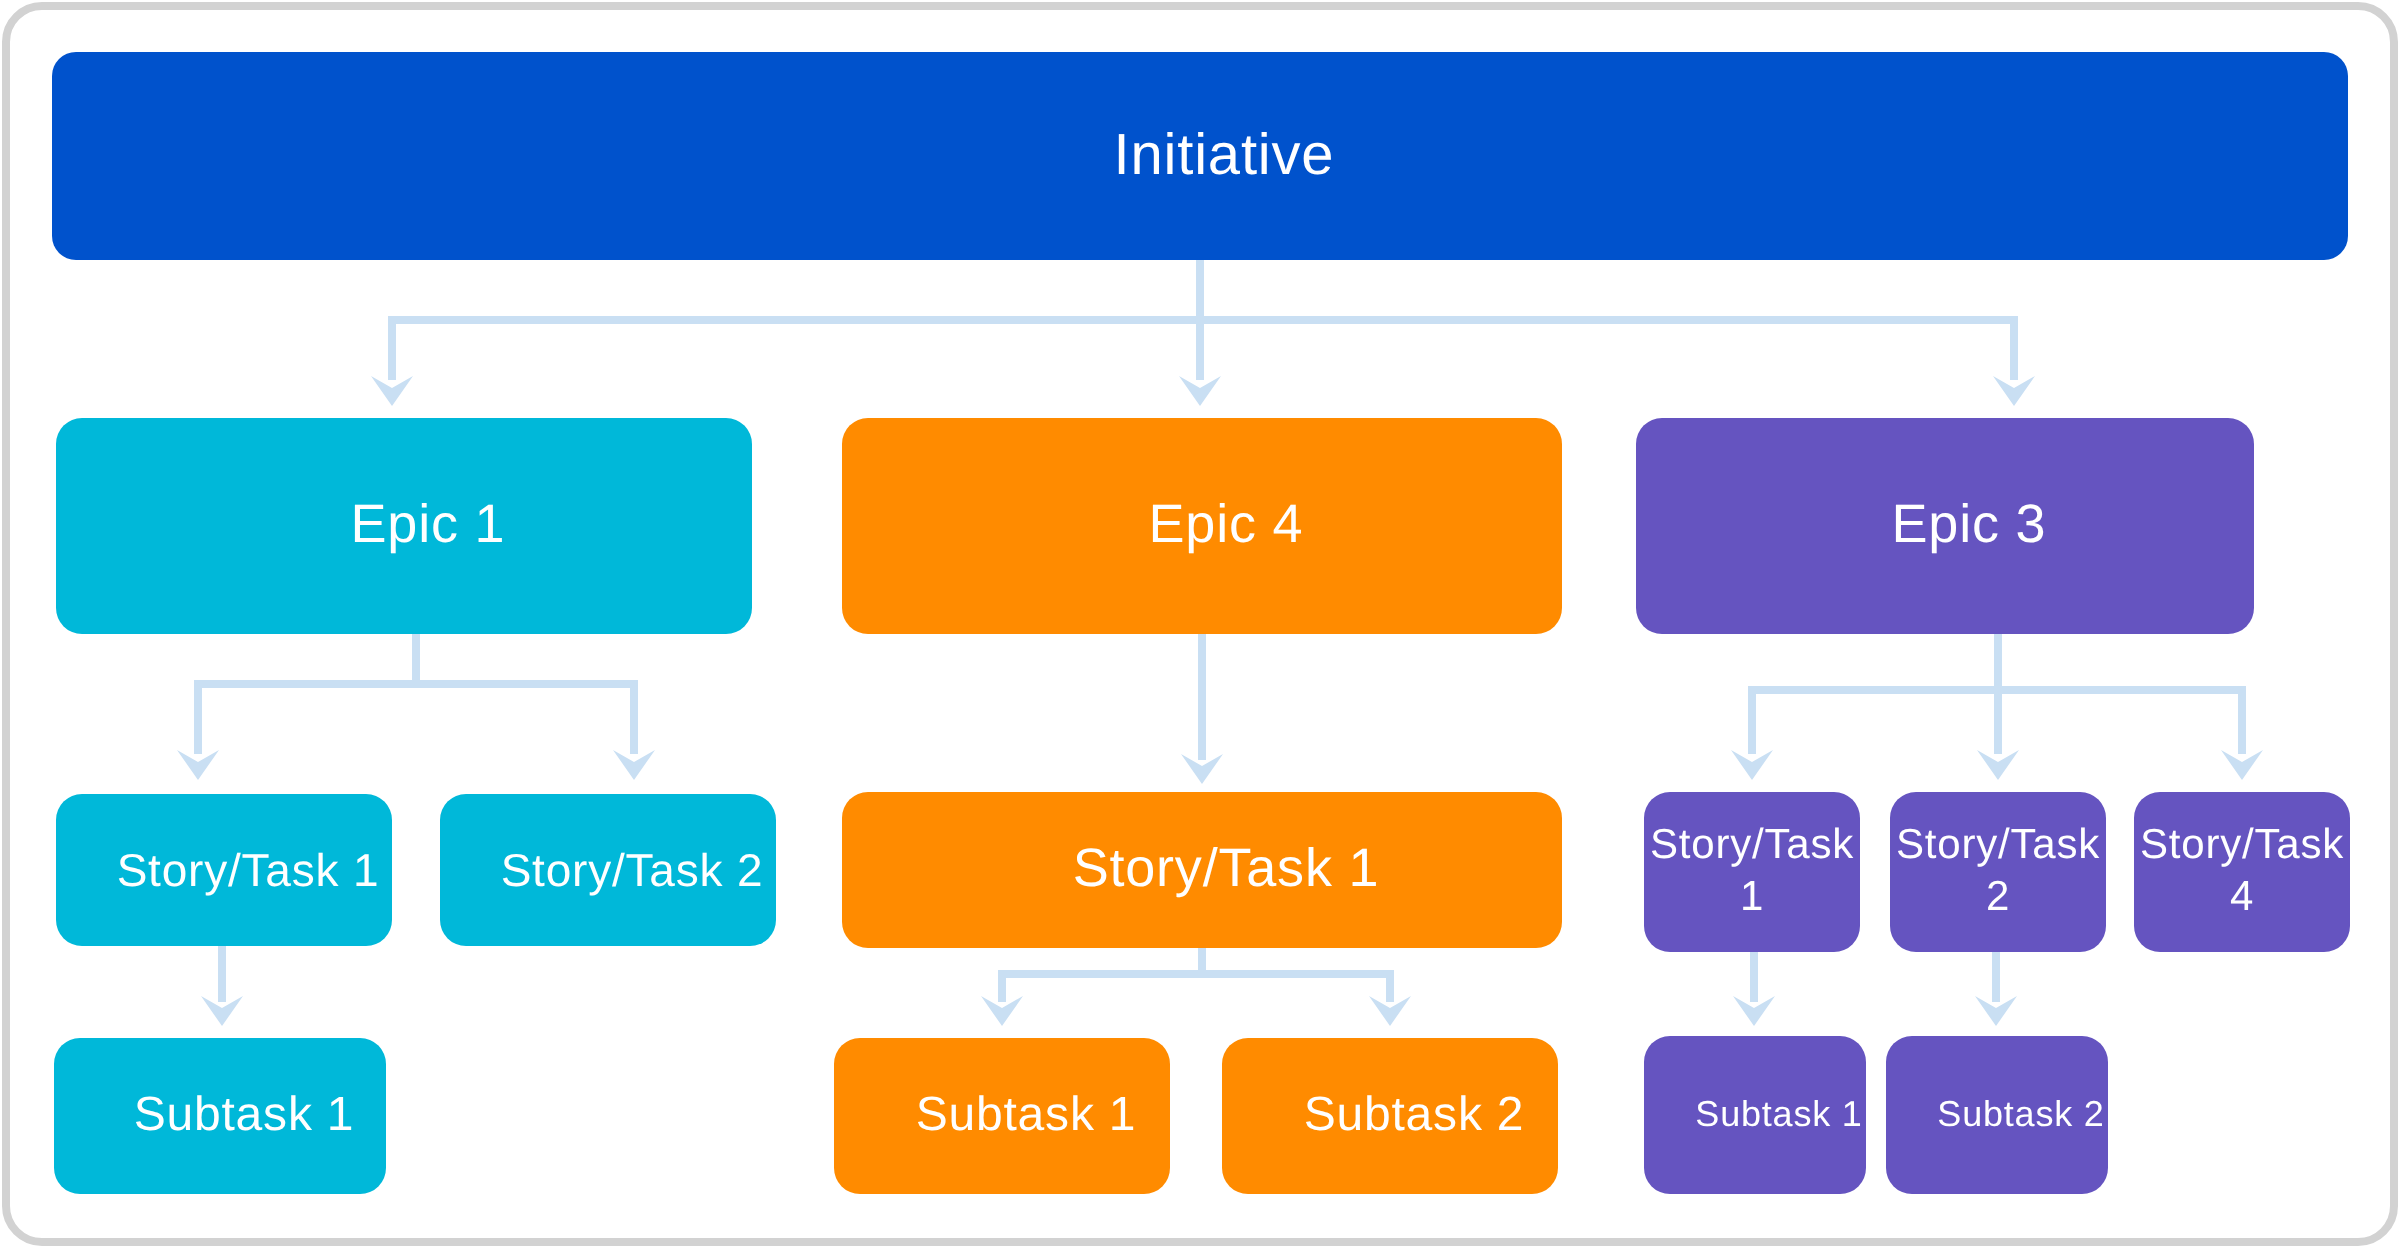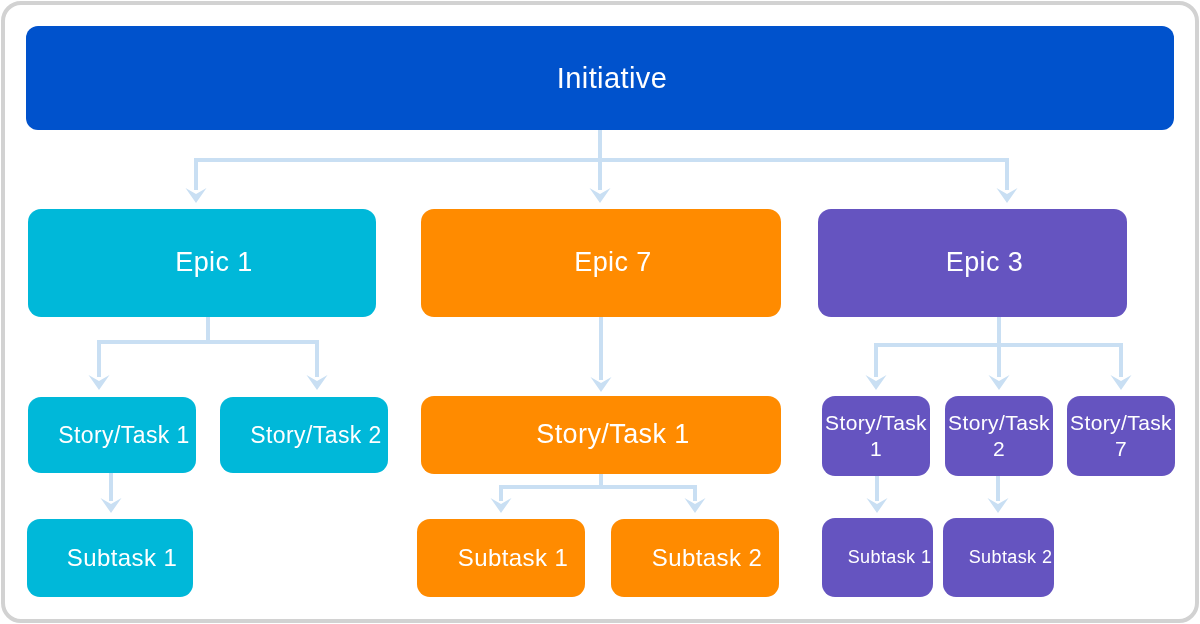--- a/index.html
+++ b/index.html
@@ -94,21 +94,21 @@
   </svg>
 
   <div class="node bg-blue n-initiative">
     <span>Initiative</span>
   </div>
 
   <div class="node bg-cyan n-epic1">
     <span>Epic 1</span>
   </div>
   <div class="node bg-orange n-epic2">
-    <span>Epic 7</span>
+    <span>Epic 4</span>
   </div>
   <div class="node bg-purple n-epic3">
     <span>Epic 3</span>
   </div>
 
   <div class="node bg-cyan n-e1s1">
     <span>Story/Task 1</span>
   </div>
   <div class="node bg-cyan n-e1s2">
     <span>Story/Task 2</span>
@@ -127,21 +127,21 @@
     <span>Subtask 2</span>
   </div>
 
   <div class="node bg-purple n-e3s1">
     <span>Story/Task 1</span>
   </div>
   <div class="node bg-purple n-e3s2">
     <span>Story/Task 2</span>
   </div>
   <div class="node bg-purple n-e3s3">
-    <span>Story/Task 7</span>
+    <span>Story/Task 4</span>
   </div>
   <div class="node bg-purple n-e3sub1">
     <span>Subtask 1</span>
   </div>
   <div class="node bg-purple n-e3sub2">
     <span>Subtask 2</span>
   </div>
 
   <div class="frame"></div>
 </div>

